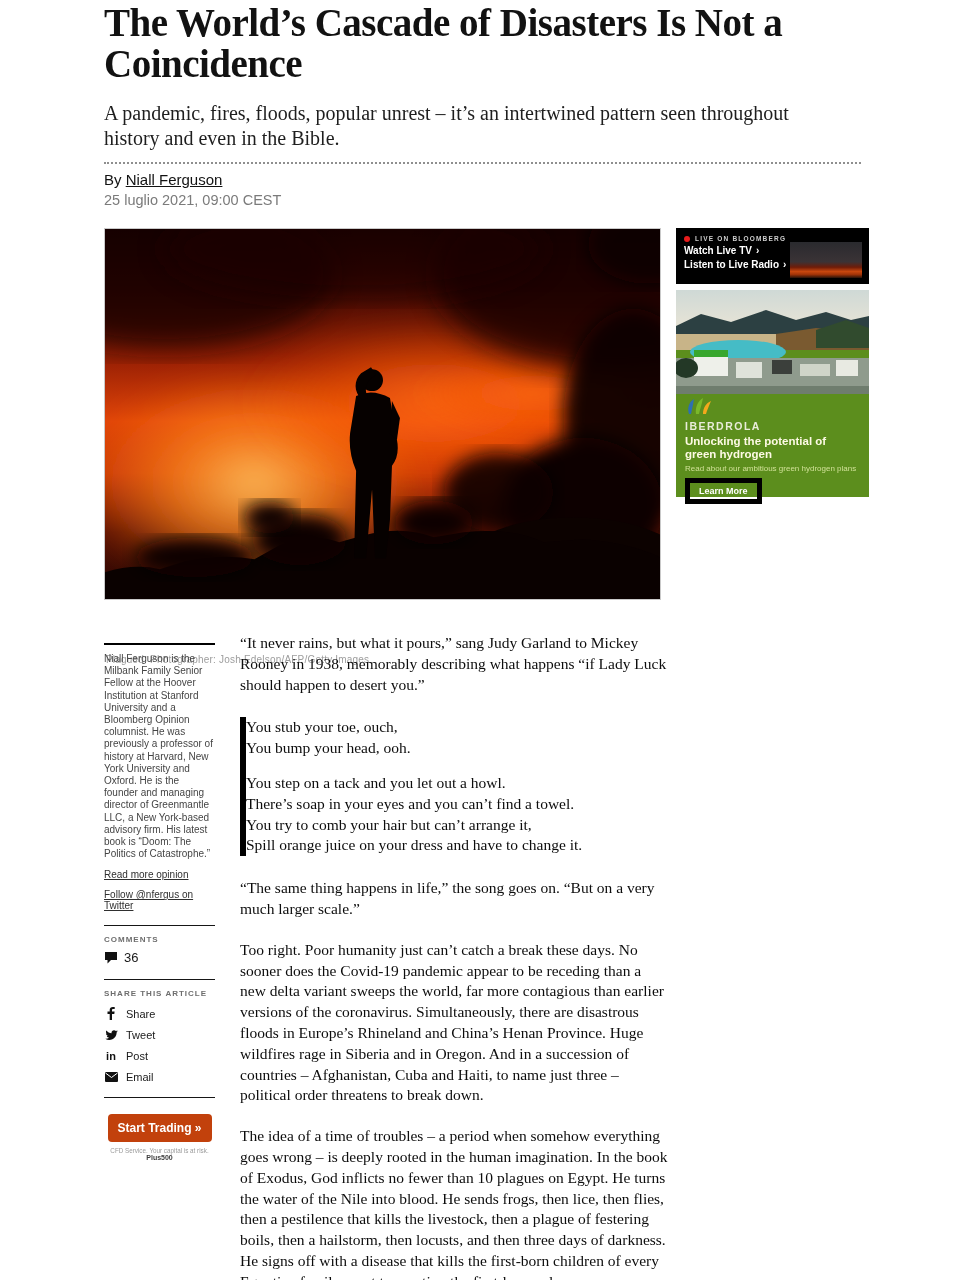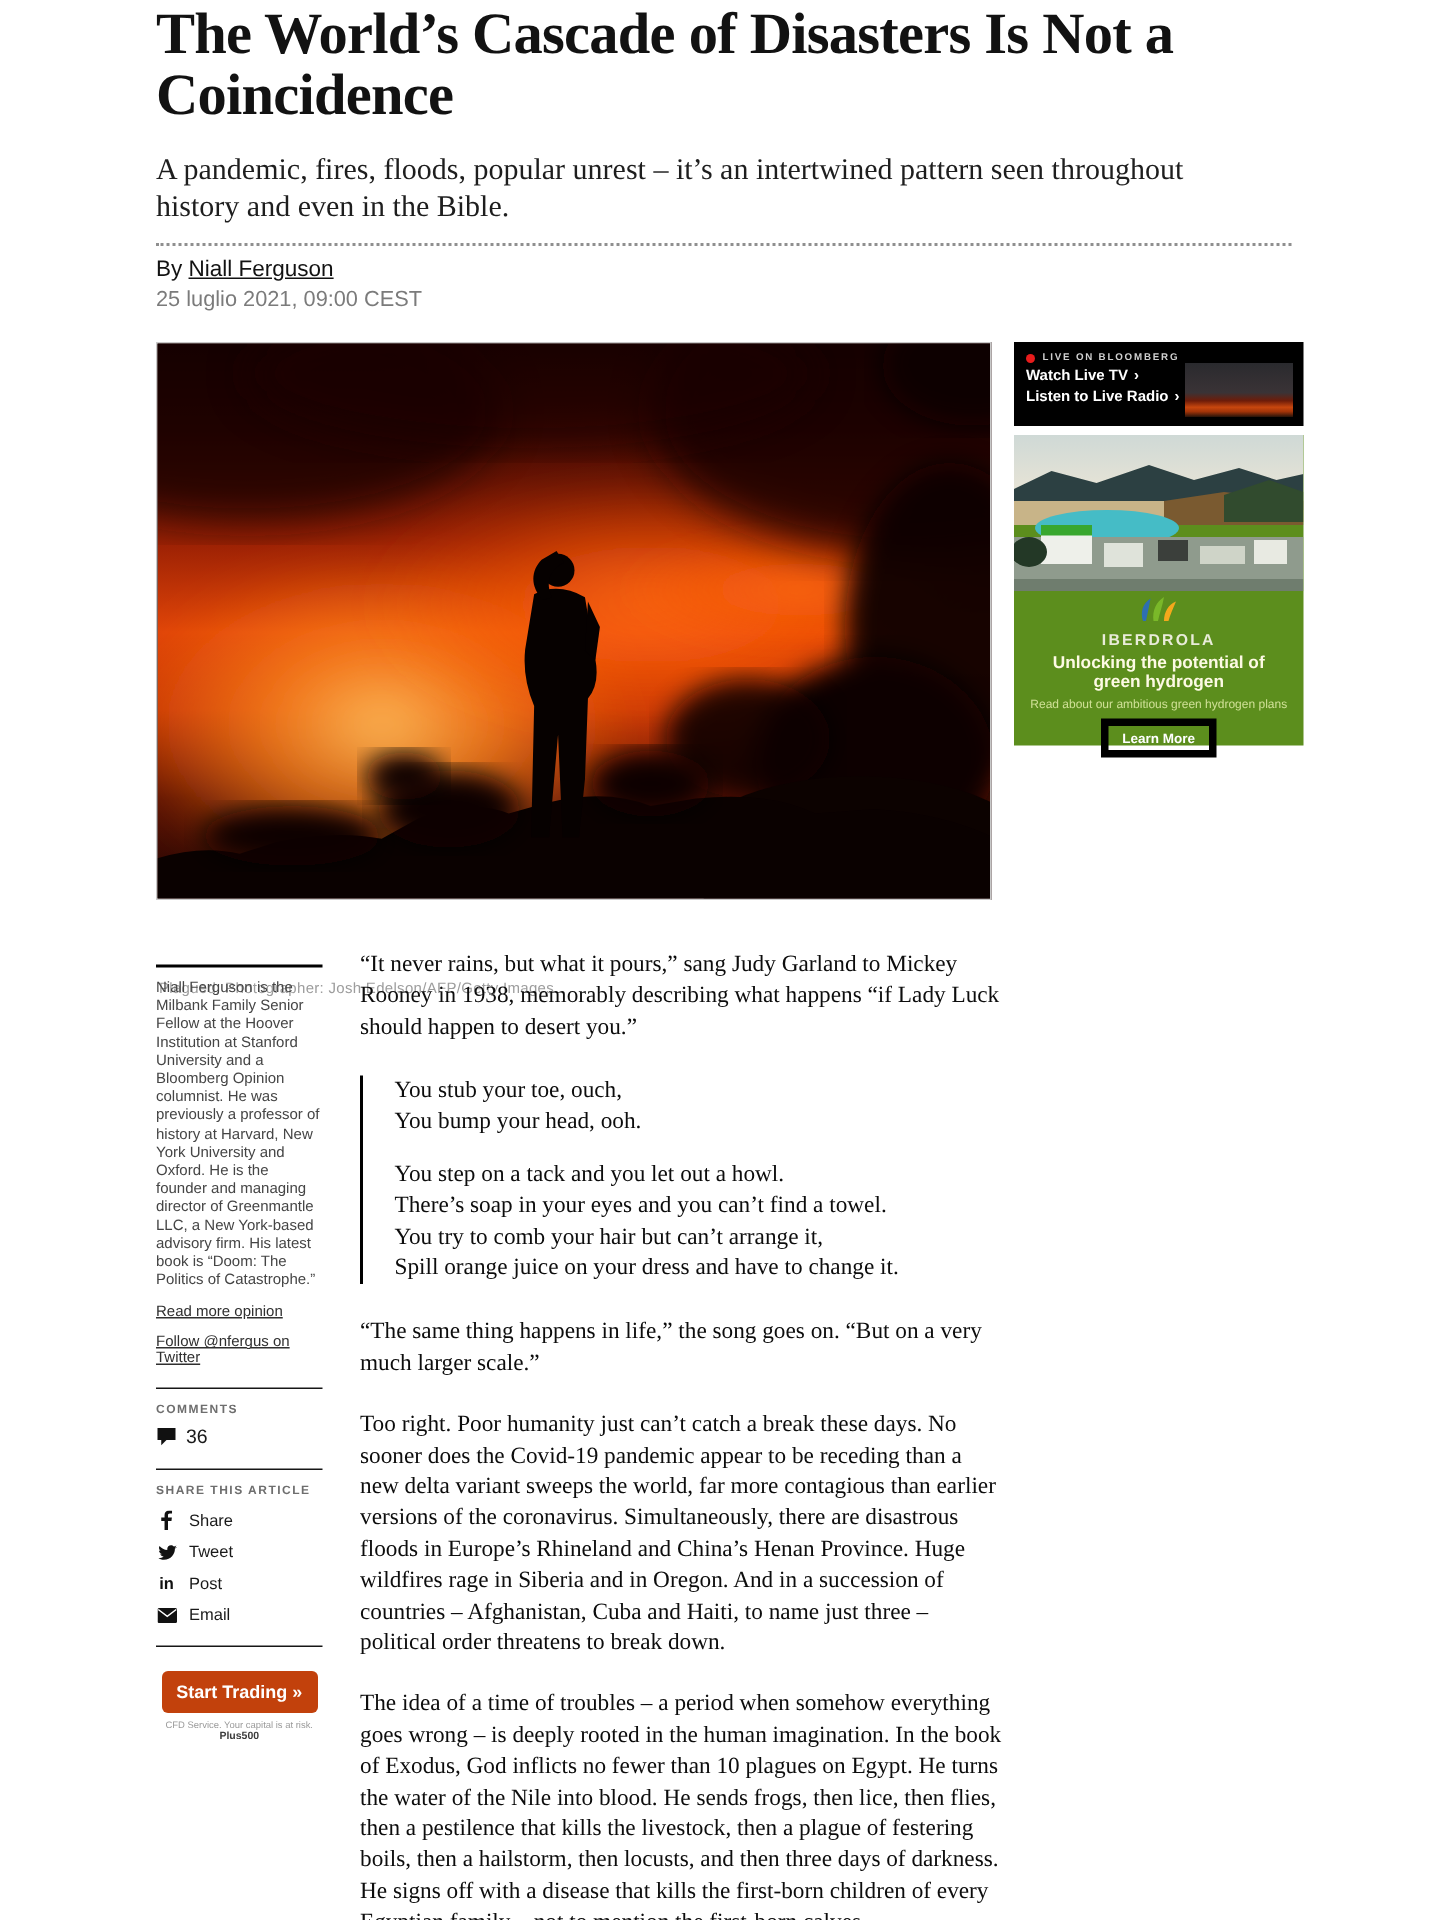--- a/index.html
+++ b/index.html
@@ -32,21 +32,21 @@
   .tv-live-label { font-size:6.5px; font-weight:700; color:#cfcfcf; letter-spacing:1.2px; }
   .tv-link { display:flex; align-items:center; gap:4px; margin-top:3px;
     font-size:10px; font-weight:700; color:#fff; cursor:pointer; }
   .tv-chevron { font-size:10px; font-weight:700; color:#fff; }
   .tv-thumb { position:absolute; right:7px; top:14px; width:72px; height:36px;
     background:
       linear-gradient(180deg, #2a2a2e 0%, #3a3336 55%, #6e1c09 70%, #c8470e 82%, #a33408 90%, #25130a 100%); }
 
   .ib-ad { position:absolute; left:676px; top:290px; width:193px; height:207px; background:#5c8e1d; cursor:pointer; }
   .ib-img { position:absolute; left:0; top:0; width:193px; height:104px; overflow:hidden; }
-  .ib-body { position:absolute; left:0; top:104px; width:193px; height:116px; padding:4px 9px 0 9px;text-align:center; }
+  .ib-body { position:absolute; left:0; top:104px; width:193px; height:116px; padding:4px 9px 0 9px; }
   .ib-brand { margin-top:1px; font-size:10.5px; font-weight:700; color:#e9ecd9; letter-spacing:1.5px; }
   .ib-headline { margin-top:3px; font-size:11.5px; font-weight:700; color:#fdfae4; line-height:1.15; }
   .ib-sub { margin-top:3px; font-size:8px; color:#cfe096; }
   .ib-btn { display:inline-block; margin-top:5px; padding:3px 9px; border:5px solid #000000;
     font-size:9px; font-weight:700; color:#fff; cursor:pointer; }
 
   
   .left-rail { position:absolute; left:104px; top:643px; width:111px; }
   .bio { border-top:2px solid #000; padding-top:8px; font-size:10px; line-height:12.2px; color:#454545; }
   .rail-link { display:block; margin-top:9px; font-size:10px; color:#2f2f2f; text-decoration:underline; cursor:pointer; }
@@ -59,21 +59,21 @@
   .share-label { font-size:11px; color:#1a1a1a; }
   .trade-btn { display:block; margin:16px auto 0 auto; width:104px; padding:7px 0; background:#c2410c;
     border-radius:4px; color:#fff; font-size:12px; font-weight:700; text-align:center; cursor:pointer; }
   .trade-fine { margin-top:5px; text-align:center; font-size:6.3px; color:#9a9a9a; }
   .trade-fine b { color:#3c3c3c; font-size:7px; }
 
   
   .body-col { position:absolute; left:240px; top:633px; width:430px;
     font-family:"Liberation Serif", serif; font-size:15.5px; line-height:20.8px; color:#0d0d0d; }
   .body-col p { margin:0 0 20px 0; }
-  .quote { border-left:2px solid #000000; padding-left:21px; margin:22px 0 22px 0; }
+  .quote { border-left:6px solid #000000; margin:22px 0 22px 0; }
   .stanza { margin-bottom:14px; }
   .stanza:last-child { margin-bottom:0; }
 </style>
 </head>
 <body>
 
 <div class="page">
 
   <h1 class="headline">The World’s Cascade of Disasters Is Not a Coincidence</h1>
   <div class="subhead">A pandemic, fires, floods, popular unrest – it’s an intertwined pattern seen throughout history and even in the Bible.</div>

